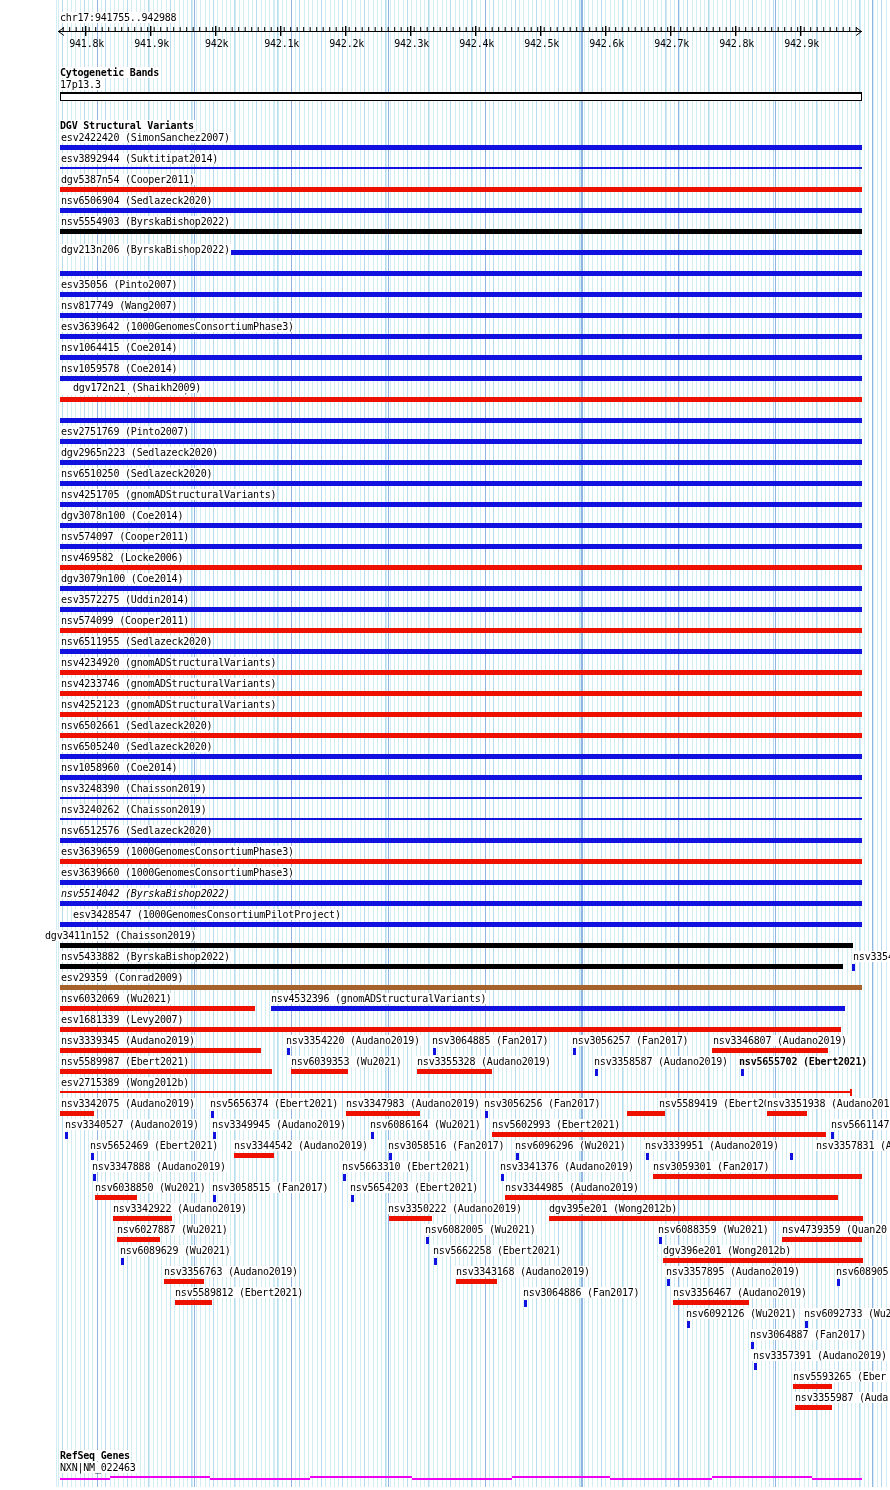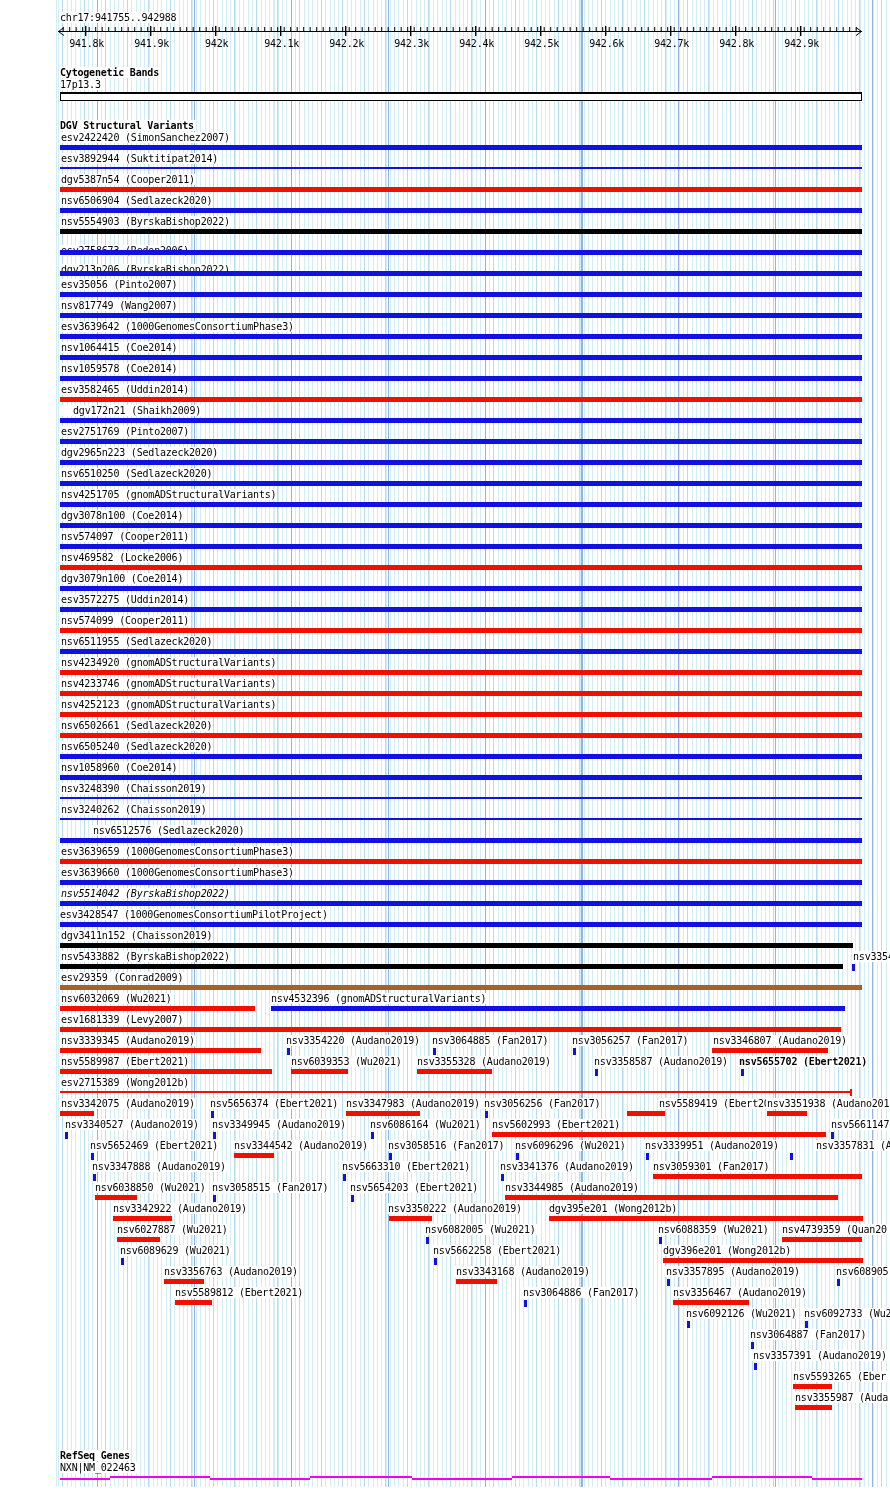--- a/index.html
+++ b/index.html
@@ -203,35 +203,35 @@
       <div class="txt" style="left: 60px; top: 153px;">esv3892944 (Suktitipat2014)</div>
       <div class="vthin" style="left: 60px; width: 802px; top: 167px; background: rgb(18, 18, 224);"></div>
       <div class="txt" style="left: 60px; top: 174px;">dgv5387n54 (Cooper2011)</div>
       <div class="vbar" style="left: 60px; width: 802px; top: 186.5px; background: rgb(238, 17, 0);"></div>
       <div class="txt" style="left: 60px; top: 195px;">nsv6506904 (Sedlazeck2020)</div>
       <div class="vbar" style="left: 60px; width: 802px; top: 207.5px; background: rgb(18, 18, 224);"></div>
       <div class="txt" style="left: 60px; top: 216px;">nsv5554903 (ByrskaBishop2022)</div>
       <div class="vbar" style="left: 60px; width: 802px; top: 228.5px; background: rgb(0, 0, 0);"></div>
       <div class="txt" style="left: 60px; top: 237px; margin-top: 8px;">esv2758673 (Redon2006)</div>
       <div class="vbar" style="left: 60px; width: 802px; top: 249.5px; background: rgb(18, 18, 224);"></div>
-      <div class="txt" style="left: 60px; top: 264px;">dgv213n206 (ByrskaBishop2022)</div>
+      <div class="txt" style="left: 60px; top: 244px;">dgv213n206 (ByrskaBishop2022)</div>
       <div class="vbar" style="left: 60px; width: 802px; top: 270.5px; background: rgb(18, 18, 224);"></div>
       <div class="txt" style="left: 60px; top: 279px;">esv35056 (Pinto2007)</div>
       <div class="vbar" style="left: 60px; width: 802px; top: 291.5px; background: rgb(18, 18, 224);"></div>
       <div class="txt" style="left: 60px; top: 300px;">nsv817749 (Wang2007)</div>
       <div class="vbar" style="left: 60px; width: 802px; top: 312.5px; background: rgb(18, 18, 224);"></div>
       <div class="txt" style="left: 60px; top: 321px;">esv3639642 (1000GenomesConsortiumPhase3)</div>
       <div class="vbar" style="left: 60px; width: 802px; top: 333.5px; background: rgb(18, 18, 224);"></div>
       <div class="txt" style="left: 60px; top: 342px;">nsv1064415 (Coe2014)</div>
       <div class="vbar" style="left: 60px; width: 802px; top: 354.5px; background: rgb(18, 18, 224);"></div>
       <div class="txt" style="left: 60px; top: 363px;">nsv1059578 (Coe2014)</div>
       <div class="vbar" style="left: 60px; width: 802px; top: 375.5px; background: rgb(18, 18, 224);"></div>
       <div class="txt" style="left: 60px; top: 384px;">esv3582465 (Uddin2014)</div>
       <div class="vbar" style="left: 60px; width: 802px; top: 396.5px; background: rgb(238, 17, 0);"></div>
-      <div class="txt" style="left: 60px; top: 405px; padding-left: 13px;">dgv172n21 (Shaikh2009)</div>
+      <div class="txt" style="left: 60px; top: 382px; padding-left: 13px;">dgv172n21 (Shaikh2009)</div>
       <div class="vbar" style="left: 60px; width: 802px; top: 417.5px; background: rgb(18, 18, 224);"></div>
       <div class="txt" style="left: 60px; top: 426px;">esv2751769 (Pinto2007)</div>
       <div class="vbar" style="left: 60px; width: 802px; top: 438.5px; background: rgb(18, 18, 224);"></div>
       <div class="txt" style="left: 60px; top: 447px;">dgv2965n223 (Sedlazeck2020)</div>
       <div class="vbar" style="left: 60px; width: 802px; top: 459.5px; background: rgb(18, 18, 224);"></div>
       <div class="txt" style="left: 60px; top: 468px;">nsv6510250 (Sedlazeck2020)</div>
       <div class="vbar" style="left: 60px; width: 802px; top: 480.5px; background: rgb(18, 18, 224);"></div>
       <div class="txt" style="left: 60px; top: 489px;">nsv4251705 (gnomADStructuralVariants)</div>
       <div class="vbar" style="left: 60px; width: 802px; top: 501.5px; background: rgb(18, 18, 224);"></div>
       <div class="txt" style="left: 60px; top: 510px;">dgv3078n100 (Coe2014)</div>
@@ -257,31 +257,31 @@
       <div class="txt" style="left: 60px; top: 720px;">nsv6502661 (Sedlazeck2020)</div>
       <div class="vbar" style="left: 60px; width: 802px; top: 732.5px; background: rgb(238, 17, 0);"></div>
       <div class="txt" style="left: 60px; top: 741px;">nsv6505240 (Sedlazeck2020)</div>
       <div class="vbar" style="left: 60px; width: 802px; top: 753.5px; background: rgb(18, 18, 224);"></div>
       <div class="txt" style="left: 60px; top: 762px;">nsv1058960 (Coe2014)</div>
       <div class="vbar" style="left: 60px; width: 802px; top: 774.5px; background: rgb(18, 18, 224);"></div>
       <div class="txt" style="left: 60px; top: 783px;">nsv3248390 (Chaisson2019)</div>
       <div class="vthin" style="left: 60px; width: 802px; top: 797px; background: rgb(18, 18, 224);"></div>
       <div class="txt" style="left: 60px; top: 804px;">nsv3240262 (Chaisson2019)</div>
       <div class="vthin" style="left: 60px; width: 802px; top: 818px; background: rgb(18, 18, 224);"></div>
-      <div class="txt" style="left: 60px; top: 825px; margin-left: 32px;">nsv6512576 (Sedlazeck2020)</div>
+      <div class="txt" style="left: 60px; top: 825px;">nsv6512576 (Sedlazeck2020)</div>
       <div class="vbar" style="left: 60px; width: 802px; top: 837.5px; background: rgb(18, 18, 224);"></div>
       <div class="txt" style="left: 60px; top: 846px;">esv3639659 (1000GenomesConsortiumPhase3)</div>
       <div class="vbar" style="left: 60px; width: 802px; top: 858.5px; background: rgb(238, 17, 0);"></div>
       <div class="txt" style="left: 60px; top: 867px;">esv3639660 (1000GenomesConsortiumPhase3)</div>
       <div class="vbar" style="left: 60px; width: 802px; top: 879.5px; background: rgb(18, 18, 224);"></div>
       <div class="txt" style="left: 60px; top: 888px; font-style: italic;">nsv5514042 (ByrskaBishop2022)</div>
       <div class="vbar" style="left: 60px; width: 802px; top: 900.5px; background: rgb(18, 18, 224);"></div>
-      <div class="txt" style="left: 59px; top: 909px;">esv3428547 (1000GenomesConsortiumPilotProject)</div>
+      <div class="txt" style="left: 72px; top: 909px;">esv3428547 (1000GenomesConsortiumPilotProject)</div>
       <div class="vbar" style="left: 60px; width: 802px; top: 921.5px; background: rgb(18, 18, 224);"></div>
-      <div class="txt" style="left: 60px; top: 930px;">dgv3411n152 (Chaisson2019)</div>
+      <div class="txt" style="left: 44px; top: 930px;">dgv3411n152 (Chaisson2019)</div>
       <div class="vbar" style="left: 60px; width: 793px; top: 942.5px; background: rgb(0, 0, 0);"></div>
       <div class="txt" style="left: 60px; top: 951px;">nsv5433882 (ByrskaBishop2022)</div>
       <div class="vbar" style="left: 60px; width: 783px; top: 963.5px; background: rgb(0, 0, 0);"></div>
       <div class="txt" style="left: 852px; top: 951px;">nsv3354</div>
       <div class="vtick" style="left: 852px; top: 963.5px; background: rgb(18, 18, 224);"></div>
       <div class="txt" style="left: 60px; top: 972px;">esv29359 (Conrad2009)</div>
       <div class="vbar" style="left: 60px; width: 802px; top: 984.5px; background: rgb(165, 98, 45);"></div>
       <div class="txt" style="left: 60px; top: 993px;">nsv6032069 (Wu2021)</div>
       <div class="vbar" style="left: 60px; width: 195px; top: 1005.5px; background: rgb(238, 17, 0);"></div>
       <div class="txt" style="left: 270px; top: 993px;">nsv4532396 (gnomADStructuralVariants)</div>

